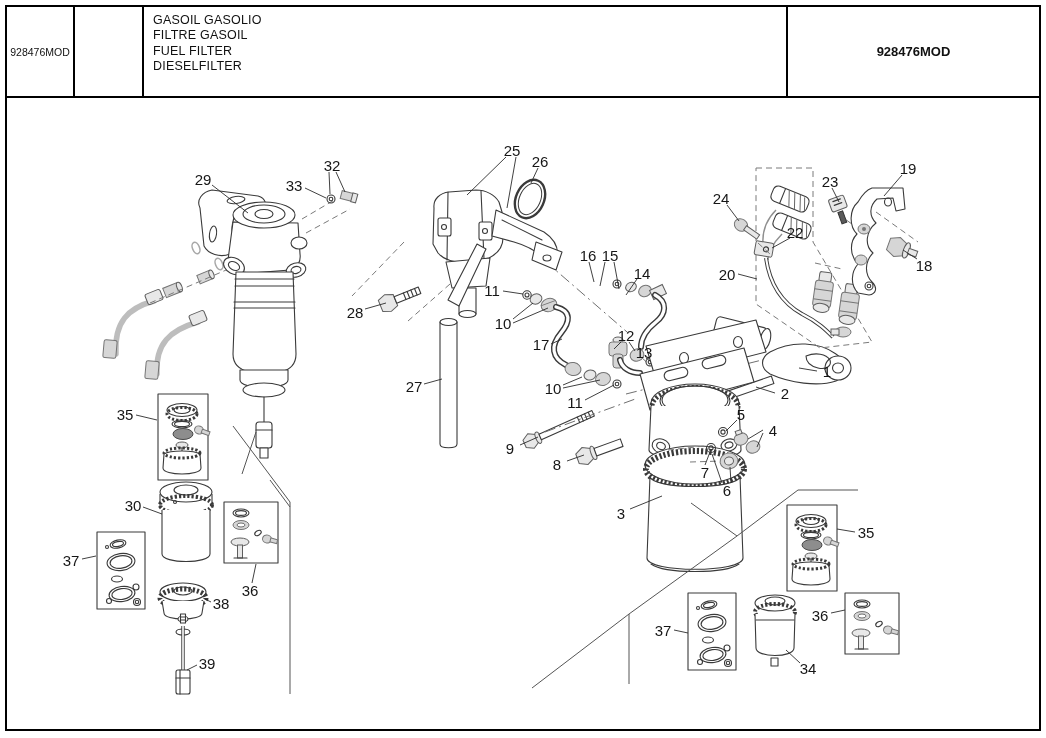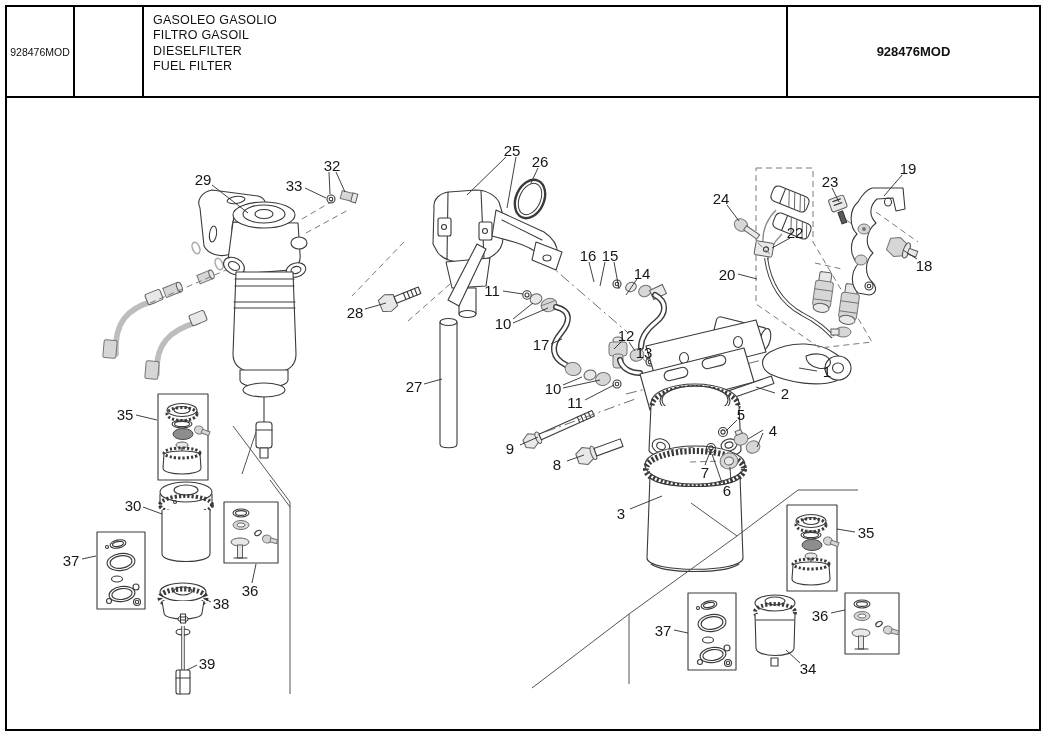--- a/index.html
+++ b/index.html
@@ -42,24 +42,24 @@
 <div class="page">
   <div class="frame">
     <div class="header">
       <div class="h-left">
         <div class="h-left-bottom">
           <div class="h-code">928476MOD</div>
           <div class="h-code-empty"></div>
         </div>
       </div>
       <div class="h-titles">
-        <div>GASOLEO GASOLIO</div>
-        <div>FILTRO GASOIL</div>
+        <div>GASOIL GASOLIO</div>
+        <div>FILTRE GASOIL</div>
+        <div>FUEL FILTER</div>
         <div>DIESELFILTER</div>
-        <div>FUEL FILTER</div>
       </div>
       <div class="h-right">928476MOD</div>
     </div>
 
     <div class="diagram">
     <svg id="diagram-svg" width="1032" height="631" viewBox="7 96 1032 631" xmlns="http://www.w3.org/2000/svg">
       <defs>
 
         <g id="kit35">
           <rect x="0" y="0" width="50" height="86" class="ln"></rect>

